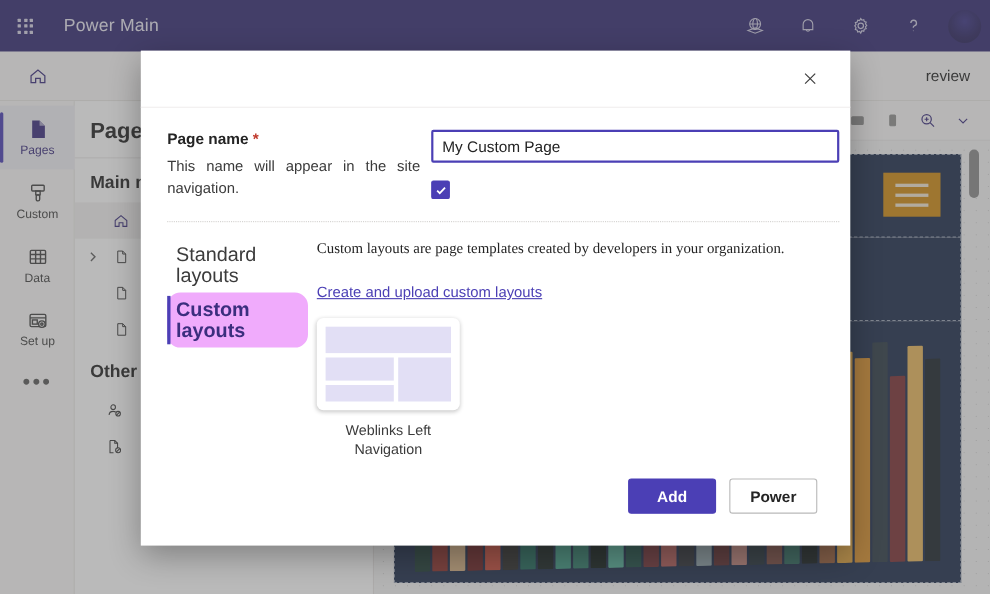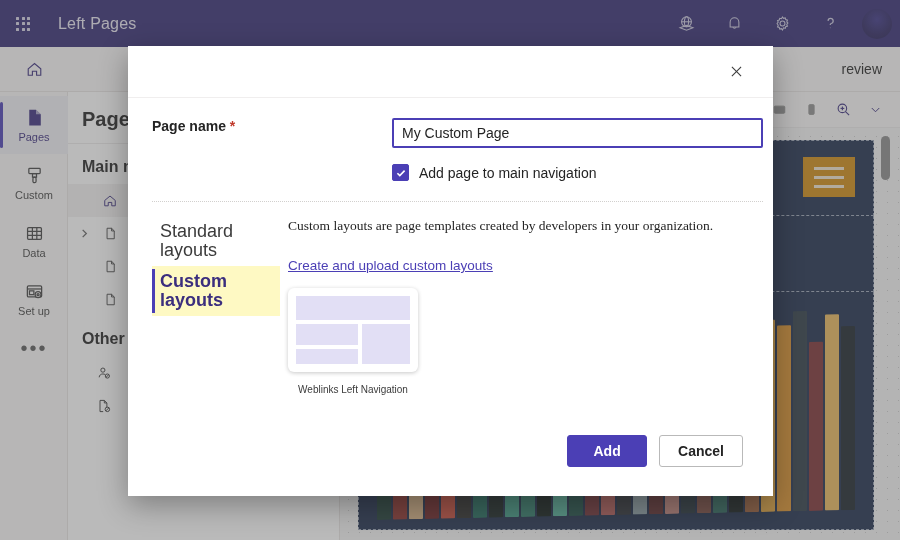--- a/index.html
+++ b/index.html
@@ -207,21 +207,21 @@
     border-top: 1px dotted #d2d0ce;
   }
 
   .layouts { display: flex; margin-top: 14px; }
   .tabs { width: 128px; flex: 0 0 128px; }
   .tab {
     position: relative; font-size: 18px; color: #3b3b3b;
     padding: 6px 8px 6px 8px; line-height: 19px;
   }
   .tab.active {
-    background: #fef9c3; color: #3b2e7e; font-weight: bold;
+    background: #f0abfc; color: #3b2e7e; font-weight: bold; border-radius: 12px;
   }
   .tab.active::before {
     content: ""; position: absolute; left: 0; top: 3px; bottom: 3px; width: 3px;
     background: #4b3fb5;
   }
   .layout-pane { flex: 1; padding-left: 8px; }
   .layout-desc {
     font-size: 13.5px; color: #242424; line-height: 20px;
     text-align: justify; text-align-last: left; font-family: Liberation Serif, serif;
   }
@@ -237,21 +237,21 @@
     padding: 8px; display: flex; flex-direction: column; gap: 4px;
   }
   .thumb .t-top { height: 24px; background: #e2dff5; }
   .thumb .t-bottom { flex: 1; display: flex; gap: 4px; }
   .thumb .t-left { width: 54%; display: flex; flex-direction: column; gap: 4px; }
   .thumb .t-left i { display: block; background: #e2dff5; }
   .thumb .t-left i.a { flex: 1.45; }
   .thumb .t-left i.b { flex: 1; }
   .thumb .t-right { flex: 1; background: #e2dff5; }
   .card-cap {
-    margin-top: 9px; text-align: center; font-size: 10px; color: #3b3b3b; line-height: 18px;
+    margin-top: 9px; text-align: center; font-size: 13px; color: #3b3b3b; line-height: 18px;
   }
 
   .modal-foot {
     height: 72px; display: flex; align-items: center; justify-content: flex-end;
     gap: 12px; padding: 0 30px 18px 0;
   }
   .btn {
     min-width: 80px; height: 32px; padding: 0 18px; font-size: 14px;
     border-radius: 3px; display: flex; align-items: center; justify-content: center;
     font-family: "Liberation Sans", sans-serif;
@@ -271,21 +271,21 @@
           <i></i>
           <i></i>
           <i></i>
           <i></i>
           <i></i>
           <i></i>
           <i></i>
           <i></i>
       </div>
     </div>
-    <div class="app-title">Left Pages</div>
+    <div class="app-title">Power Main</div>
 
     <div class="topbar-right">
       <div class="tb-icon">
         <svg width="19" height="19" viewBox="0 0 20 20" fill="none" stroke="currentColor" stroke-width="1.1">
           <ellipse cx="10" cy="8.2" rx="5.2" ry="5.2"></ellipse>
           <ellipse cx="10" cy="8.2" rx="2.2" ry="5.2"></ellipse>
           <line x1="4.9" y1="8.2" x2="15.1" y2="8.2"></line>
           <path d="M3.2 14.5 L10 12 L16.8 14.5 L10 17 Z"></path>
         </svg>
       </div>
@@ -542,30 +542,30 @@
     </div>
 
     <div class="modal-body">
 
       <div class="row-name">
         <div class="name-left">
           <div class="lbl-name">
             <span>Page name</span>
             <span class="req">*</span>
           </div>
+          <div class="help-text">This name will appear in the site navigation.</div>
         </div>
         <div class="name-right">
           <input class="name-input" type="text" value="My Custom Page" style="">
           <div class="check-row">
             <span class="cbox">
               <svg width="12" height="12" viewBox="0 0 12 12" fill="none" stroke="#ffffff" stroke-width="1.6">
                 <polyline points="2.4,6.2 4.8,8.6 9.6,3.6"></polyline>
               </svg>
             </span>
-            <span class="cb-label">Add page to main navigation</span>
           </div>
         </div>
       </div>
 
       <div class="dotted-sep"></div>
 
       <div class="layouts">
         <div class="tabs">
           <div class="tab">Standard layouts</div>
           <div class="tab active">Custom layouts</div>
@@ -588,17 +588,17 @@
               </div>
               <div class="card-cap">Weblinks Left Navigation</div>
             </div>
           </div>
         </div>
       </div>
     </div>
 
     <div class="modal-foot">
       <button class="btn btn-primary">Add</button>
-      <button class="btn btn-secondary">Cancel</button>
+      <button class="btn btn-secondary">Power</button>
     </div>
   </div>
 
 </div>
 
 </body></html>

